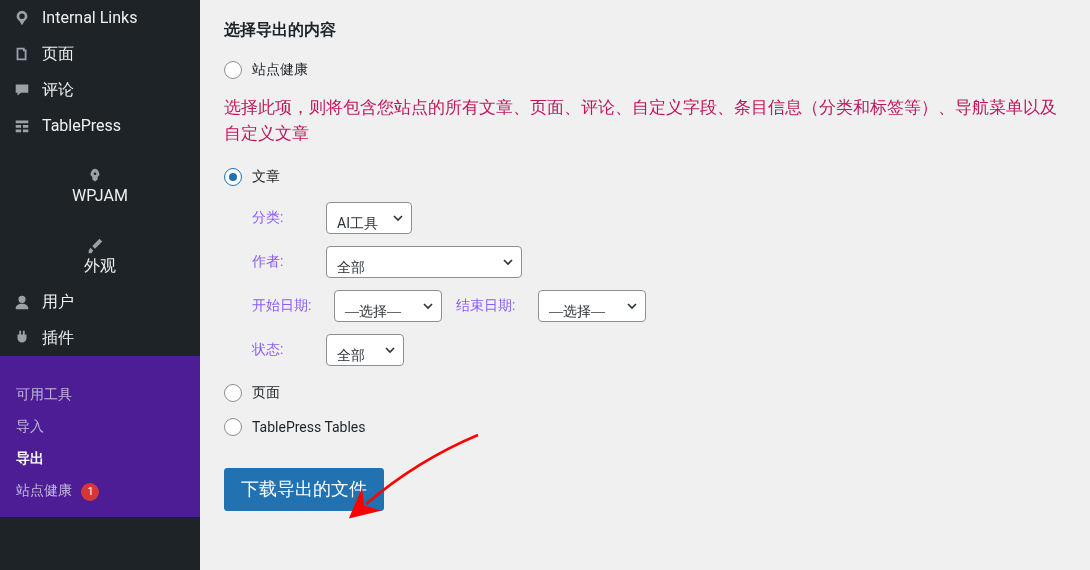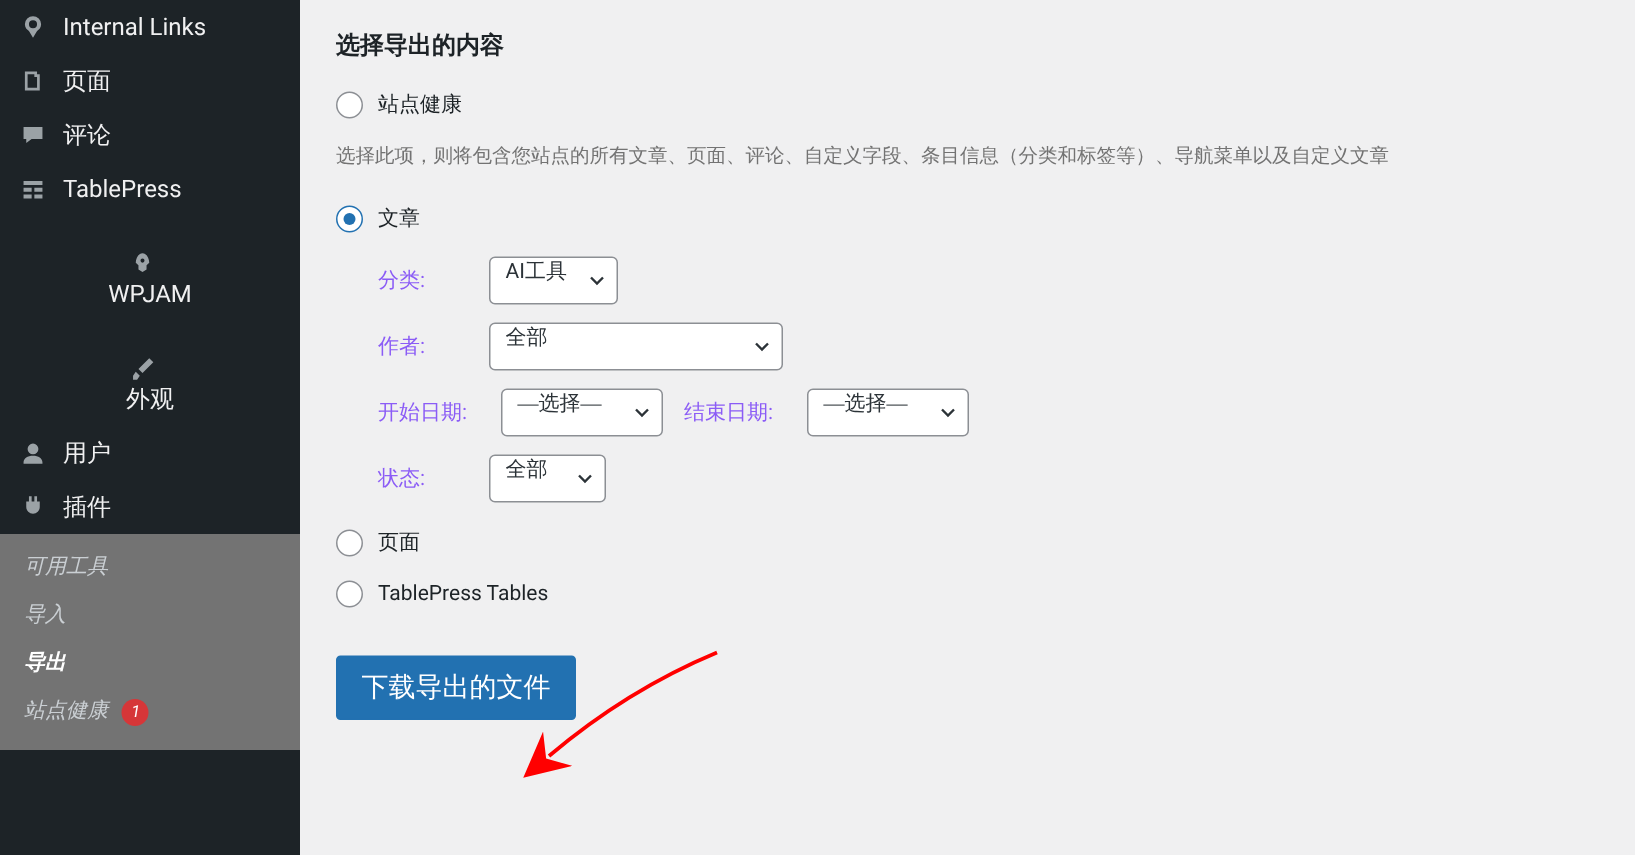--- a/index.html
+++ b/index.html
@@ -59,23 +59,22 @@
   .menu-item.current::after {
     content: "";
     position: absolute;
     right: -1px;
     top: 50%;
     transform: translateY(-50%);
     border: 10px solid transparent;
     border-right-color: #f0f0f1;
   }
   .submenu {
-    padding: 6px 0 10px 0;
-    background: #737373;
-    font-style: italic;
+    padding: 22px 0 10px 0;
+    background: #4c1d95;
   }
   .submenu-item {
     padding: 6px 12px 6px 16px;
     color: rgba(240,246,252,.7);
     font-size: 14px;
     line-height: 20px;
   }
   .submenu-item.current {
     color: #fff;
     font-weight: 600;
@@ -127,22 +126,22 @@
     border-color: #2271b1;
   }
   .radio.checked::after {
     content: "";
     width: 8px;
     height: 8px;
     background: #2271b1;
     border-radius: 50%;
   }
   .desc {
-    color: #737373;
-    font-size: 13px;
+    color: #be185d;
+    font-size: 17px;
     margin-bottom: 22px;
     line-height: 1.5;
   }
   .filters {
     margin: 6px 0 18px 28px;
   }
   .filter-row {
     display: flex;
     align-items: center;
     margin-bottom: 12px;
@@ -156,21 +155,21 @@
   .filter-label.wide { min-width: 74px; }
   .select {
     height: 32px;
     border: 1px solid #8c8f94;
     border-radius: 4px;
     background: #fff;
     padding: 0 28px 0 10px;
     font-size: 14px;
     color: #2c3338;
     display: inline-flex;
-    align-items: flex-start;
+    align-items: flex-end;
     position: relative;
     margin-right: 14px;
   }
   .select .chev {
     position: absolute;
     right: 7px;
     top: 50%;
     transform: translateY(-50%);
     width: 12px;
     height: 12px;

